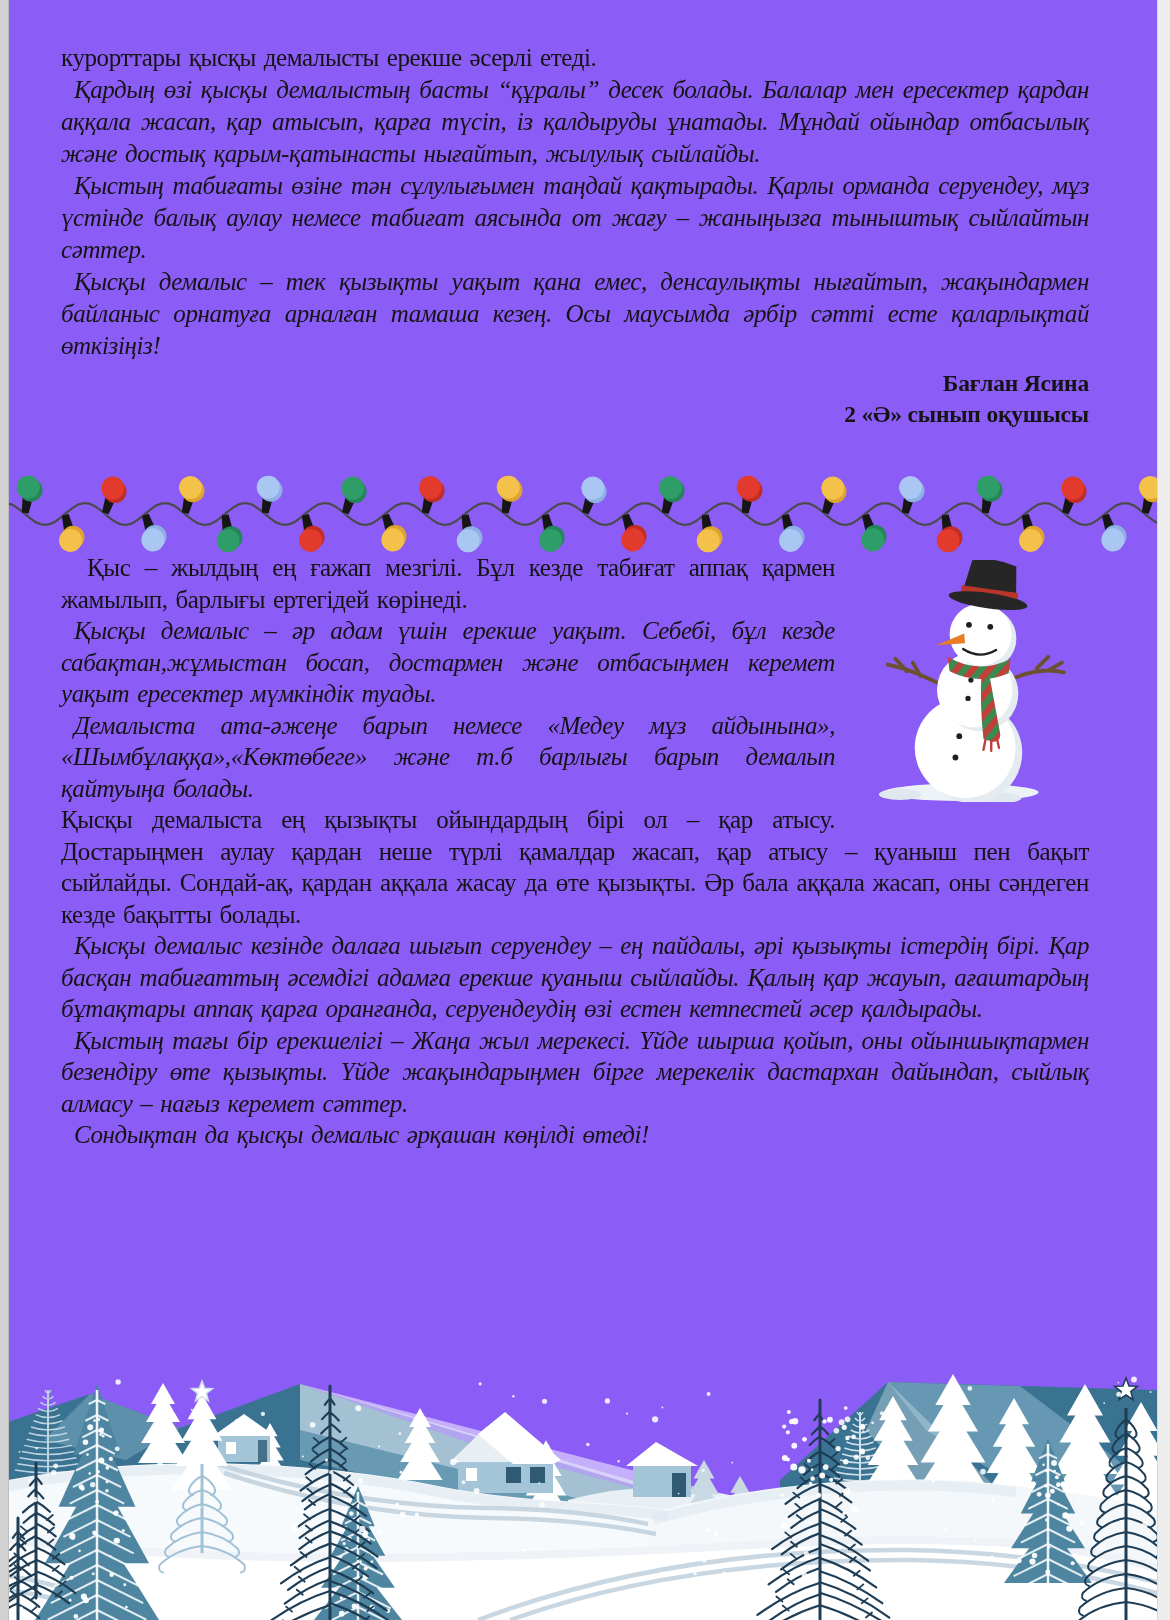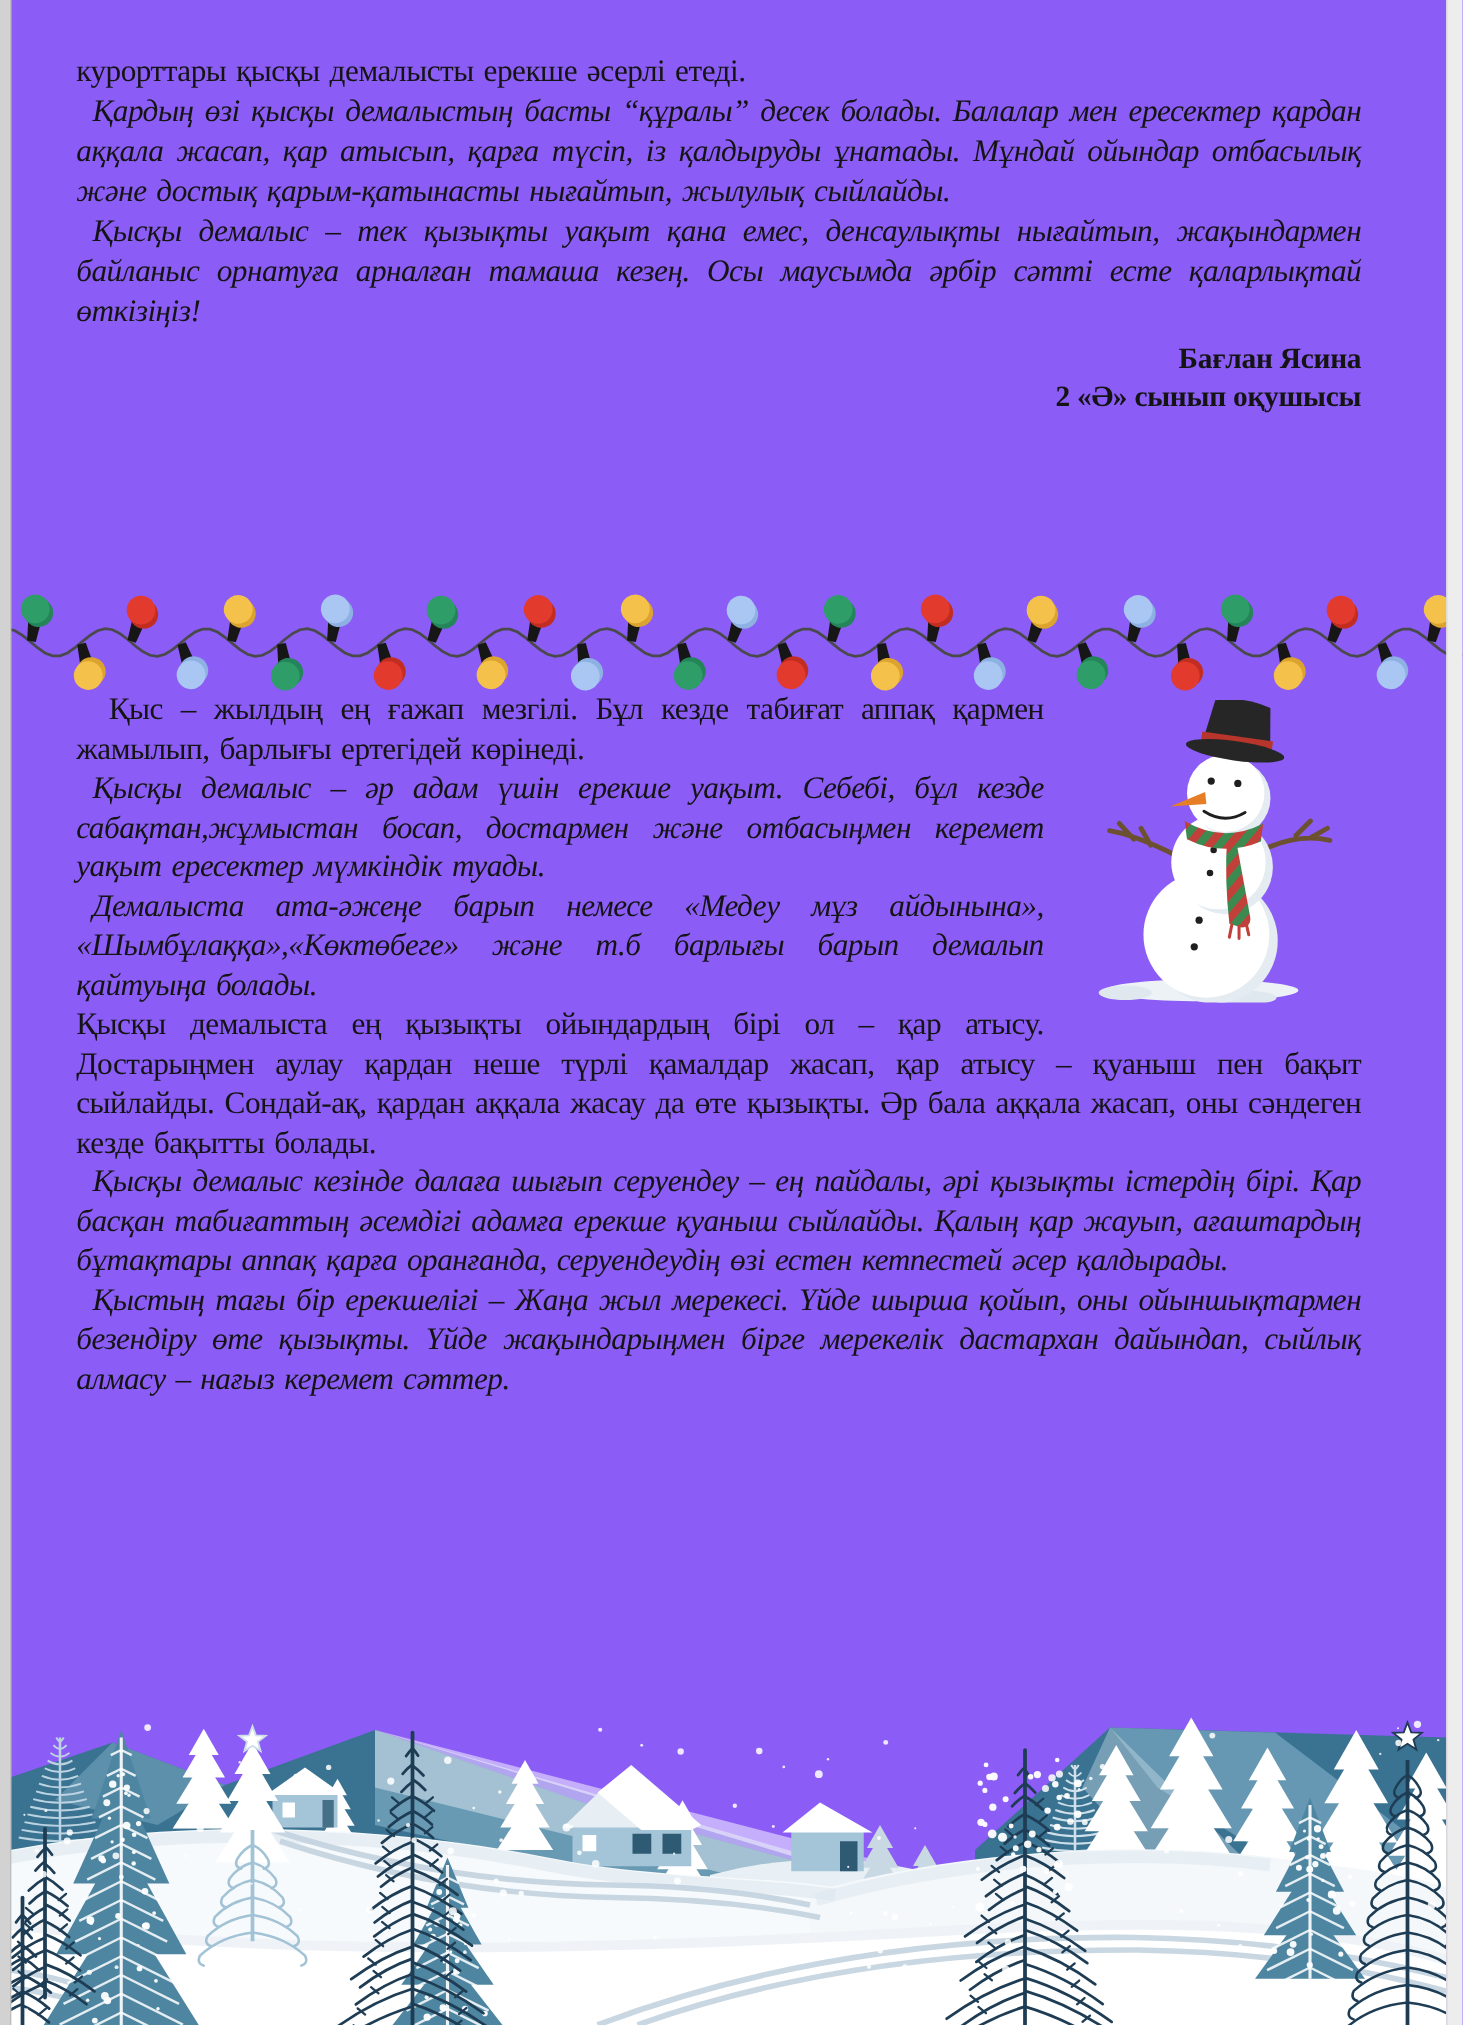--- a/index.html
+++ b/index.html
@@ -29,20 +29,21 @@
 <body>
 
 <div class="page">
 
   <div class="edge-left"></div>
   <div class="edge-right"></div>
 
   <div class="article" id="article1">
     <p>курорттары қысқы демалысты ерекше әсерлі етеді.</p>
     <p class="ind">Қардың өзі қысқы демалыстың басты “құралы” десек болады. Балалар мен ересектер қардан аққала жасап, қар атысып, қарға түсіп, із қалдыруды ұнатады. Мұндай ойындар отбасылық және достық қарым-қатынасты нығайтып, жылулық сыйлайды.</p>
+    <p class="ind">Қыстың табиғаты өзіне тән сұлулығымен таңдай қақтырады. Қарлы орманда серуендеу, мұз үстінде балық аулау немесе табиғат аясында от жағу – жаныңызға тыныштық сыйлайтын сәттер.</p>
     <p class="ind">Қысқы демалыс – тек қызықты уақыт қана емес, денсаулықты нығайтып, жақындармен байланыс орнатуға арналған тамаша кезең. Осы маусымда әрбір сәтті есте қаларлықтай өткізіңіз!</p>
     <div class="author">
       <div>Бағлан Ясина</div>
       <div>2 «Ә» сынып оқушысы</div>
     </div>
   </div>
 
   <div id="garland-wrap">
     <svg id="garland" viewBox="0 0 1170 86" width="1170" height="86">
         <path d="M-6.0,38.9L0.0,35.8L6.0,35.0L12.0,36.6L18.0,40.3L24.0,45.1L30.0,50.2L36.0,54.4L42.0,56.7L48.0,56.7L54.0,54.4L60.0,50.2L66.0,45.1L72.0,40.3L78.0,36.6L84.0,35.0L90.0,35.8L96.0,38.9L102.0,43.4L108.0,48.6L114.0,53.1L120.0,56.2L126.0,57.0L132.0,55.4L138.0,51.7L144.0,46.9L150.0,41.8L156.0,37.6L162.0,35.3L168.0,35.3L174.0,37.6L180.0,41.8L186.0,46.9L192.0,51.7L198.0,55.4L204.0,57.0L210.0,56.2L216.0,53.1L222.0,48.6L228.0,43.4L234.0,38.9L240.0,35.8L246.0,35.0L252.0,36.6L258.0,40.3L264.0,45.1L270.0,50.2L276.0,54.4L282.0,56.7L288.0,56.7L294.0,54.4L300.0,50.2L306.0,45.1L312.0,40.3L318.0,36.6L324.0,35.0L330.0,35.8L336.0,38.9L342.0,43.4L348.0,48.6L354.0,53.1L360.0,56.2L366.0,57.0L372.0,55.4L378.0,51.7L384.0,46.9L390.0,41.8L396.0,37.6L402.0,35.3L408.0,35.3L414.0,37.6L420.0,41.8L426.0,46.9L432.0,51.7L438.0,55.4L444.0,57.0L450.0,56.2L456.0,53.1L462.0,48.6L468.0,43.4L474.0,38.9L480.0,35.8L486.0,35.0L492.0,36.6L498.0,40.3L504.0,45.1L510.0,50.2L516.0,54.4L522.0,56.7L528.0,56.7L534.0,54.4L540.0,50.2L546.0,45.1L552.0,40.3L558.0,36.6L564.0,35.0L570.0,35.8L576.0,38.9L582.0,43.4L588.0,48.6L594.0,53.1L600.0,56.2L606.0,57.0L612.0,55.4L618.0,51.7L624.0,46.9L630.0,41.8L636.0,37.6L642.0,35.3L648.0,35.3L654.0,37.6L660.0,41.8L666.0,46.9L672.0,51.7L678.0,55.4L684.0,57.0L690.0,56.2L696.0,53.1L702.0,48.6L708.0,43.4L714.0,38.9L720.0,35.8L726.0,35.0L732.0,36.6L738.0,40.3L744.0,45.1L750.0,50.2L756.0,54.4L762.0,56.7L768.0,56.7L774.0,54.4L780.0,50.2L786.0,45.1L792.0,40.3L798.0,36.6L804.0,35.0L810.0,35.8L816.0,38.9L822.0,43.4L828.0,48.6L834.0,53.1L840.0,56.2L846.0,57.0L852.0,55.4L858.0,51.7L864.0,46.9L870.0,41.8L876.0,37.6L882.0,35.3L888.0,35.3L894.0,37.6L900.0,41.8L906.0,46.9L912.0,51.7L918.0,55.4L924.0,57.0L930.0,56.2L936.0,53.1L942.0,48.6L948.0,43.4L954.0,38.9L960.0,35.8L966.0,35.0L972.0,36.6L978.0,40.3L984.0,45.1L990.0,50.2L996.0,54.4L1002.0,56.7L1008.0,56.7L1014.0,54.4L1020.0,50.2L1026.0,45.1L1032.0,40.3L1038.0,36.6L1044.0,35.0L1050.0,35.8L1056.0,38.9L1062.0,43.4L1068.0,48.6L1074.0,53.1L1080.0,56.2L1086.0,57.0L1092.0,55.4L1098.0,51.7L1104.0,46.9L1110.0,41.8L1116.0,37.6L1122.0,35.3L1128.0,35.3L1134.0,37.6L1140.0,41.8L1146.0,46.9L1152.0,51.7L1158.0,55.4L1164.0,57.0L1170.0,56.2L1176.0,53.1" stroke="#4a4a4a" stroke-width="2.2" fill="none"></path>
@@ -241,20 +242,21 @@
           </g>
         </g>
       </svg>
     </div>
     <p class="ind-lg">Қыс – жылдың ең ғажап мезгілі. Бұл кезде табиғат аппақ қармен жамылып, барлығы ертегідей көрінеді.</p>
     <p class="ind">Қысқы демалыс – әр адам үшін ерекше уақыт. Себебі, бұл кезде сабақтан,жұмыстан босап, достармен және отбасыңмен керемет уақыт ересектер мүмкіндік туады.</p>
     <p class="ind">Демалыста ата-әжеңе барып немесе «Медеу мұз айдынына», «Шымбұлаққа»,«Көктөбеге» және т.б барлығы барып демалып қайтуыңа болады.</p>
     <p>Қысқы демалыста ең қызықты ойындардың бірі ол – қар атысу. Достарыңмен аулау қардан неше түрлі қамалдар жасап, қар атысу – қуаныш пен бақыт сыйлайды. Сондай-ақ, қардан аққала жасау да өте қызықты. Әр бала аққала жасап, оны сәндеген кезде бақытты болады.</p>
     <p class="ind">Қысқы демалыс кезінде далаға шығып серуендеу – ең пайдалы, әрі қызықты істердің бірі. Қар басқан табиғаттың әсемдігі адамға ерекше қуаныш сыйлайды. Қалың қар жауып, ағаштардың бұтақтары аппақ қарға оранғанда, серуендеудің өзі естен кетпестей әсер қалдырады.</p>
     <p class="ind">Қыстың тағы бір ерекшелігі – Жаңа жыл мерекесі. Үйде шырша қойып, оны ойыншықтармен безендіру өте қызықты. Үйде жақындарыңмен бірге мерекелік дастархан дайындап, сыйлық алмасу – нағыз керемет сәттер.</p>
+    <p class="ind">Сондықтан да қысқы демалыс әрқашан көңілді өтеді!</p>
   </div>
 
   <div id="landscape-wrap">
     <svg id="ls" viewBox="0 0 1149 252" preserveAspectRatio="none">
       <defs>
         <symbol id="spruce" viewBox="0 0 100 160">
           <polygon points="50,0 26,42 74,42"></polygon>
           <polygon points="50,20 16,78 84,78"></polygon>
           <polygon points="50,48 6,120 94,120"></polygon>
           <polygon points="50,82 0,160 100,160"></polygon>

